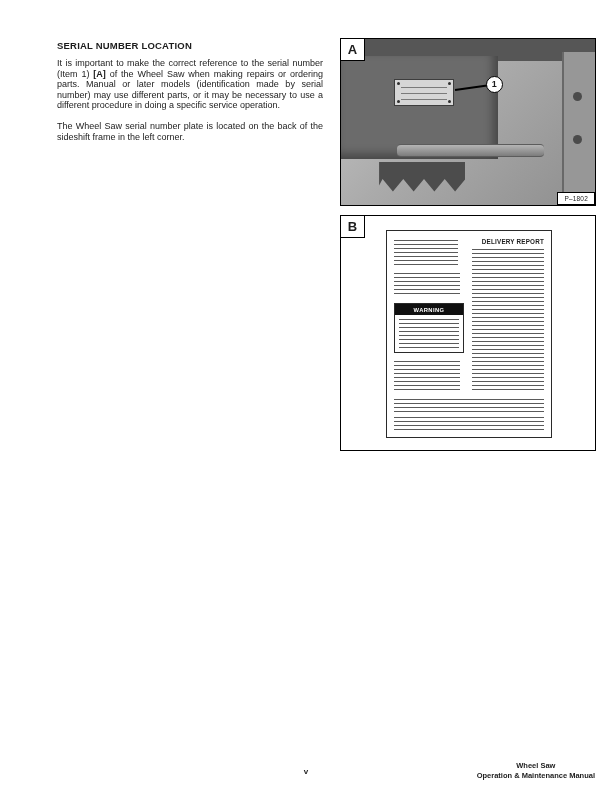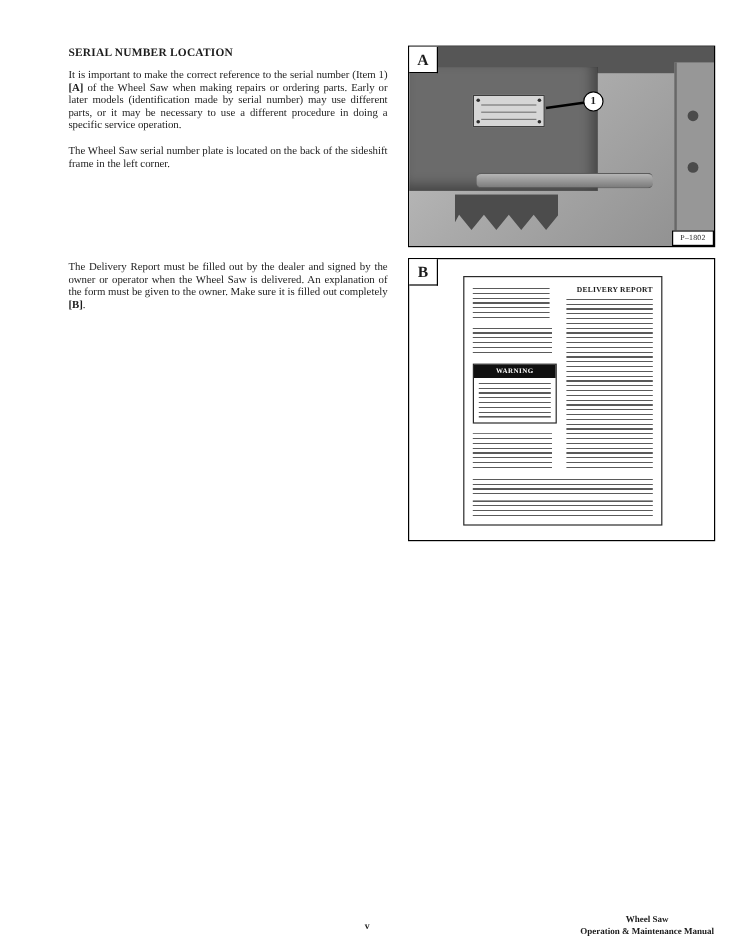--- a/index.html
+++ b/index.html
@@ -1,19 +1,19 @@
 <!DOCTYPE html>
 <html><head>
 <meta charset="utf-8">
 <style>
   * { margin:0; padding:0; box-sizing:border-box; }
   html,body { background:#ffffff; }
   .page {
     position:relative; width:612px; height:792px; background:#fff;
-    font-family:Liberation Serif, serif; color:#1c1c1c; overflow:hidden;
+    font-family:Liberation Sans, sans-serif; color:#1c1c1c; overflow:hidden;
   }
   
   .text-col { position:absolute; left:57px; top:40px; width:266px; }
   .sec-heading { font-size:9.5px; font-weight:bold; letter-spacing:.2px; margin-bottom:7px; }
   .body-p { font-size:9px; line-height:10.6px; text-align:justify; margin-bottom:10px; }
   .body-p b { font-weight:bold; }
   .sec2 { margin-top:76px; }
   
   .figure { position:absolute; border:1px solid #000; background:#fff; }
   .fig-a { left:340px; top:38px; width:256px; height:168px; }
@@ -77,26 +77,25 @@
     font-size:7.5px; font-weight:bold; line-height:9.5px; }
 </style>
 </head>
 <body>
 
 <div class="page">
 
   <div class="text-col">
     <section>
       <h2 class="sec-heading">SERIAL NUMBER LOCATION</h2>
-      <p class="body-p"><span>It is important to make the correct reference to the serial number (Item 1) </span><b>[A]</b><span> of the Wheel Saw when making repairs or ordering parts. Early or later models (identification made by serial number) may use different parts, or it may be necessary to use a different procedure in doing a specific service operation.</span></p>
+      <p class="body-p"><span>It is important to make the correct reference to the serial number (Item 1) </span><b>[A]</b><span> of the Wheel Saw when making repairs or ordering parts. Manual or later models (identification made by serial number) may use different parts, or it may be necessary to use a different procedure in doing a specific service operation.</span></p>
       <p class="body-p">The Wheel Saw serial number plate is located on the back of the sideshift frame in the left corner.</p>
     </section>
 
     <section class="sec2">
-      <p class="body-p"><span>The Delivery Report must be filled out by the dealer and signed by the owner or operator when the Wheel Saw is delivered. An explanation of the form must be given to the owner. Make sure it is filled out completely </span><b>[B]</b><span>.</span></p>
     </section>
   </div>
 
   <div class="figure fig-a">
     <div class="fig-label">A</div>
     <div class="photo">
       <div class="machine-top"></div>
       <div class="machine-body"></div>
       <div class="right-column">
         <div class="hole hole-1"></div>

